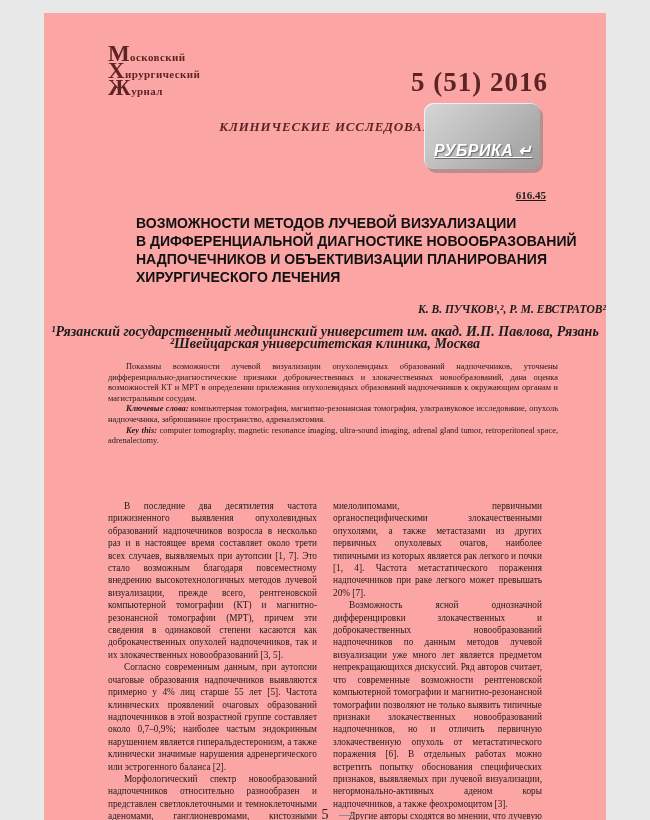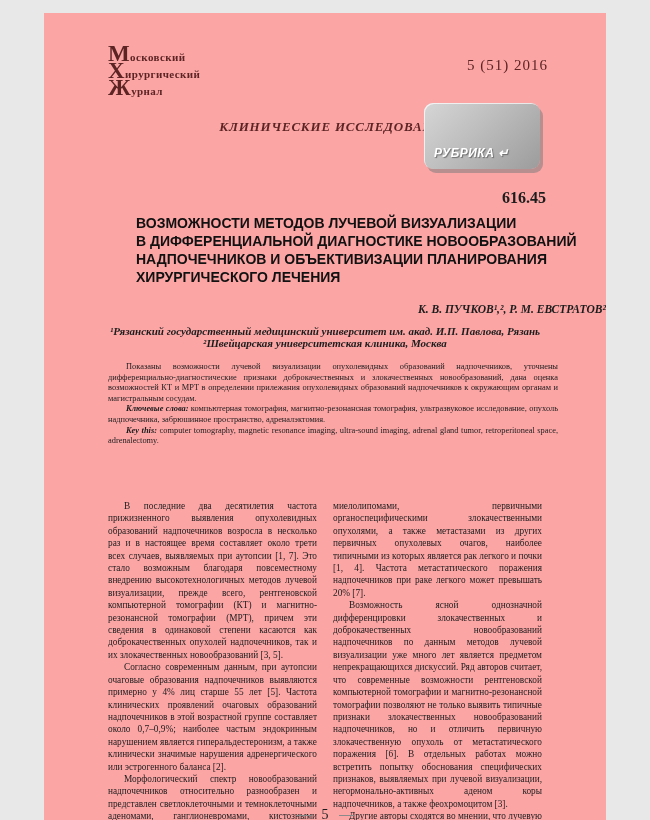--- a/index.html
+++ b/index.html
@@ -7,49 +7,50 @@
     position:relative; width:562px; height:820px; margin:13px auto;
     background:#fca5a5; overflow:hidden;
     font-family:"Liberation Serif", serif; color:#1c1c1c;
   }
 
   
   .logo { position:absolute; left:64px; top:34px; color:#5d2424; }
   .logo-line { font-size:11px; line-height:13px; letter-spacing:0.4px; font-weight:bold; }
   .logo-line::first-letter { font-size:23px; font-weight:bold; }
 
-  .issue { position:absolute; right:58px; top:44px; font-size:15px; letter-spacing:1px;
-           color:#5d2424; font-weight:normal; }
+  .issue { position:absolute; right:58px; top:54px; font-size:27px; letter-spacing:1px;
+           color:#5d2424; font-weight:bold; }
 
   .section-label { position:absolute; right:152px; top:106px;
     font-size:13px; font-weight:bold; font-style:italic; letter-spacing:0.8px; color:#5d2424; }
 
   
   .rubric-key {
     position:absolute; right:66px; top:90px; width:116px; height:66px;
     border-radius:9px;
     background:linear-gradient(135deg,#d6d6d6 0%,#bdbdbd 45%,#9c9c9c 100%);
     box-shadow:3px 4px 0 rgba(125,125,125,0.55), inset 1px 1px 0 rgba(255,255,255,0.7);
     display:flex; align-items:flex-end; justify-content:flex-start;
   }
   .rubric-key .key-label {
     margin:0 0 9px 10px; color:#ffffff; font-family:"Liberation Sans",sans-serif;
-    font-size:12px; font-weight:bold; font-style:italic; letter-spacing:0.5px;
+    font-size:16px; font-weight:bold; font-style:italic; letter-spacing:0.5px;
     text-shadow:1px 1px 1px rgba(90,90,90,0.8);
+    text-decoration:underline;
   }
-  .udc { position:absolute; right:60px; top:176px; font-size:16px; font-weight:bold; }
+  .udc { position:absolute; right:60px; top:176px; font-size:11px; font-weight:bold;text-decoration:underline; }
 
   
   .title { position:absolute; left:92px; top:201px;
     font-family:"Liberation Sans", sans-serif; font-weight:bold;
     font-size:14px; line-height:18px; color:#111; }
   .authors { position:absolute; left:0; right:0; top:290px; text-align:right;
     font-size:11.5px; font-weight:bold; font-style:italic; }
   .affiliations { position:absolute; left:0; right:0; top:313px; text-align:center;
-    font-size:11px; line-height:11.5px; font-weight:bold; font-style:italic; }
+    font-size:14px; line-height:11.5px; font-weight:bold; font-style:italic; }
 
   
   .front-matter { position:absolute; left:64px; right:48px; top:349px;
     font-size:8.4px; line-height:10.6px; text-align:justify; }
   .front-matter p { margin:0; text-indent:18px; }
   .front-matter .gap { margin-top:9px; }
   .kw-label { font-weight:bold; font-style:italic; }
 
   
   .body-cols { position:absolute; left:64px; right:64px; top:487px;

